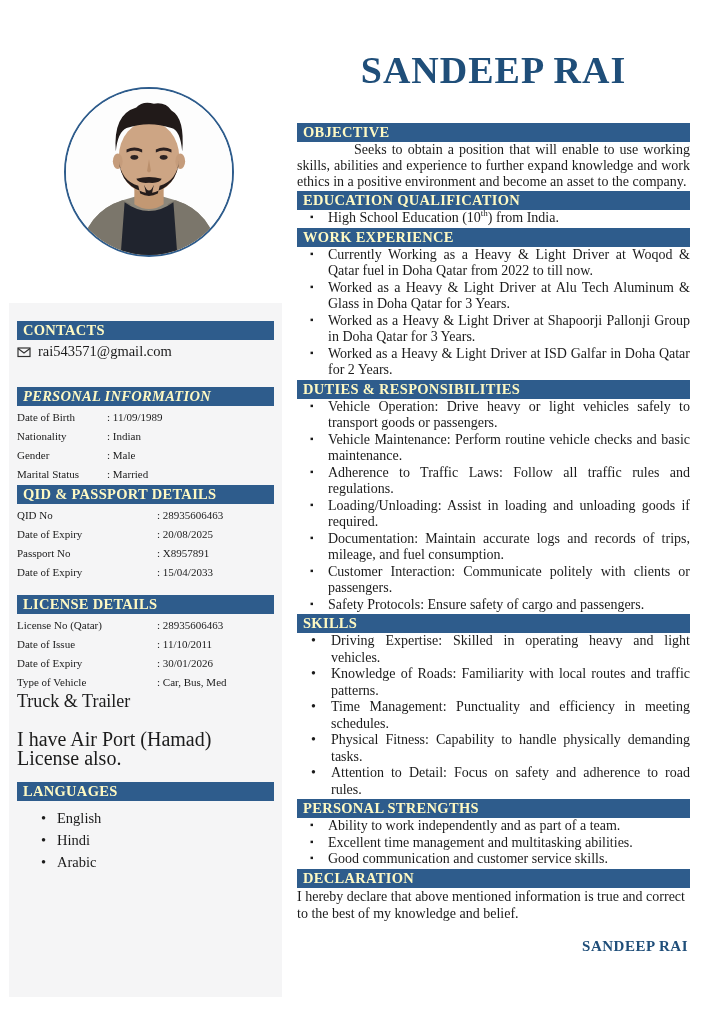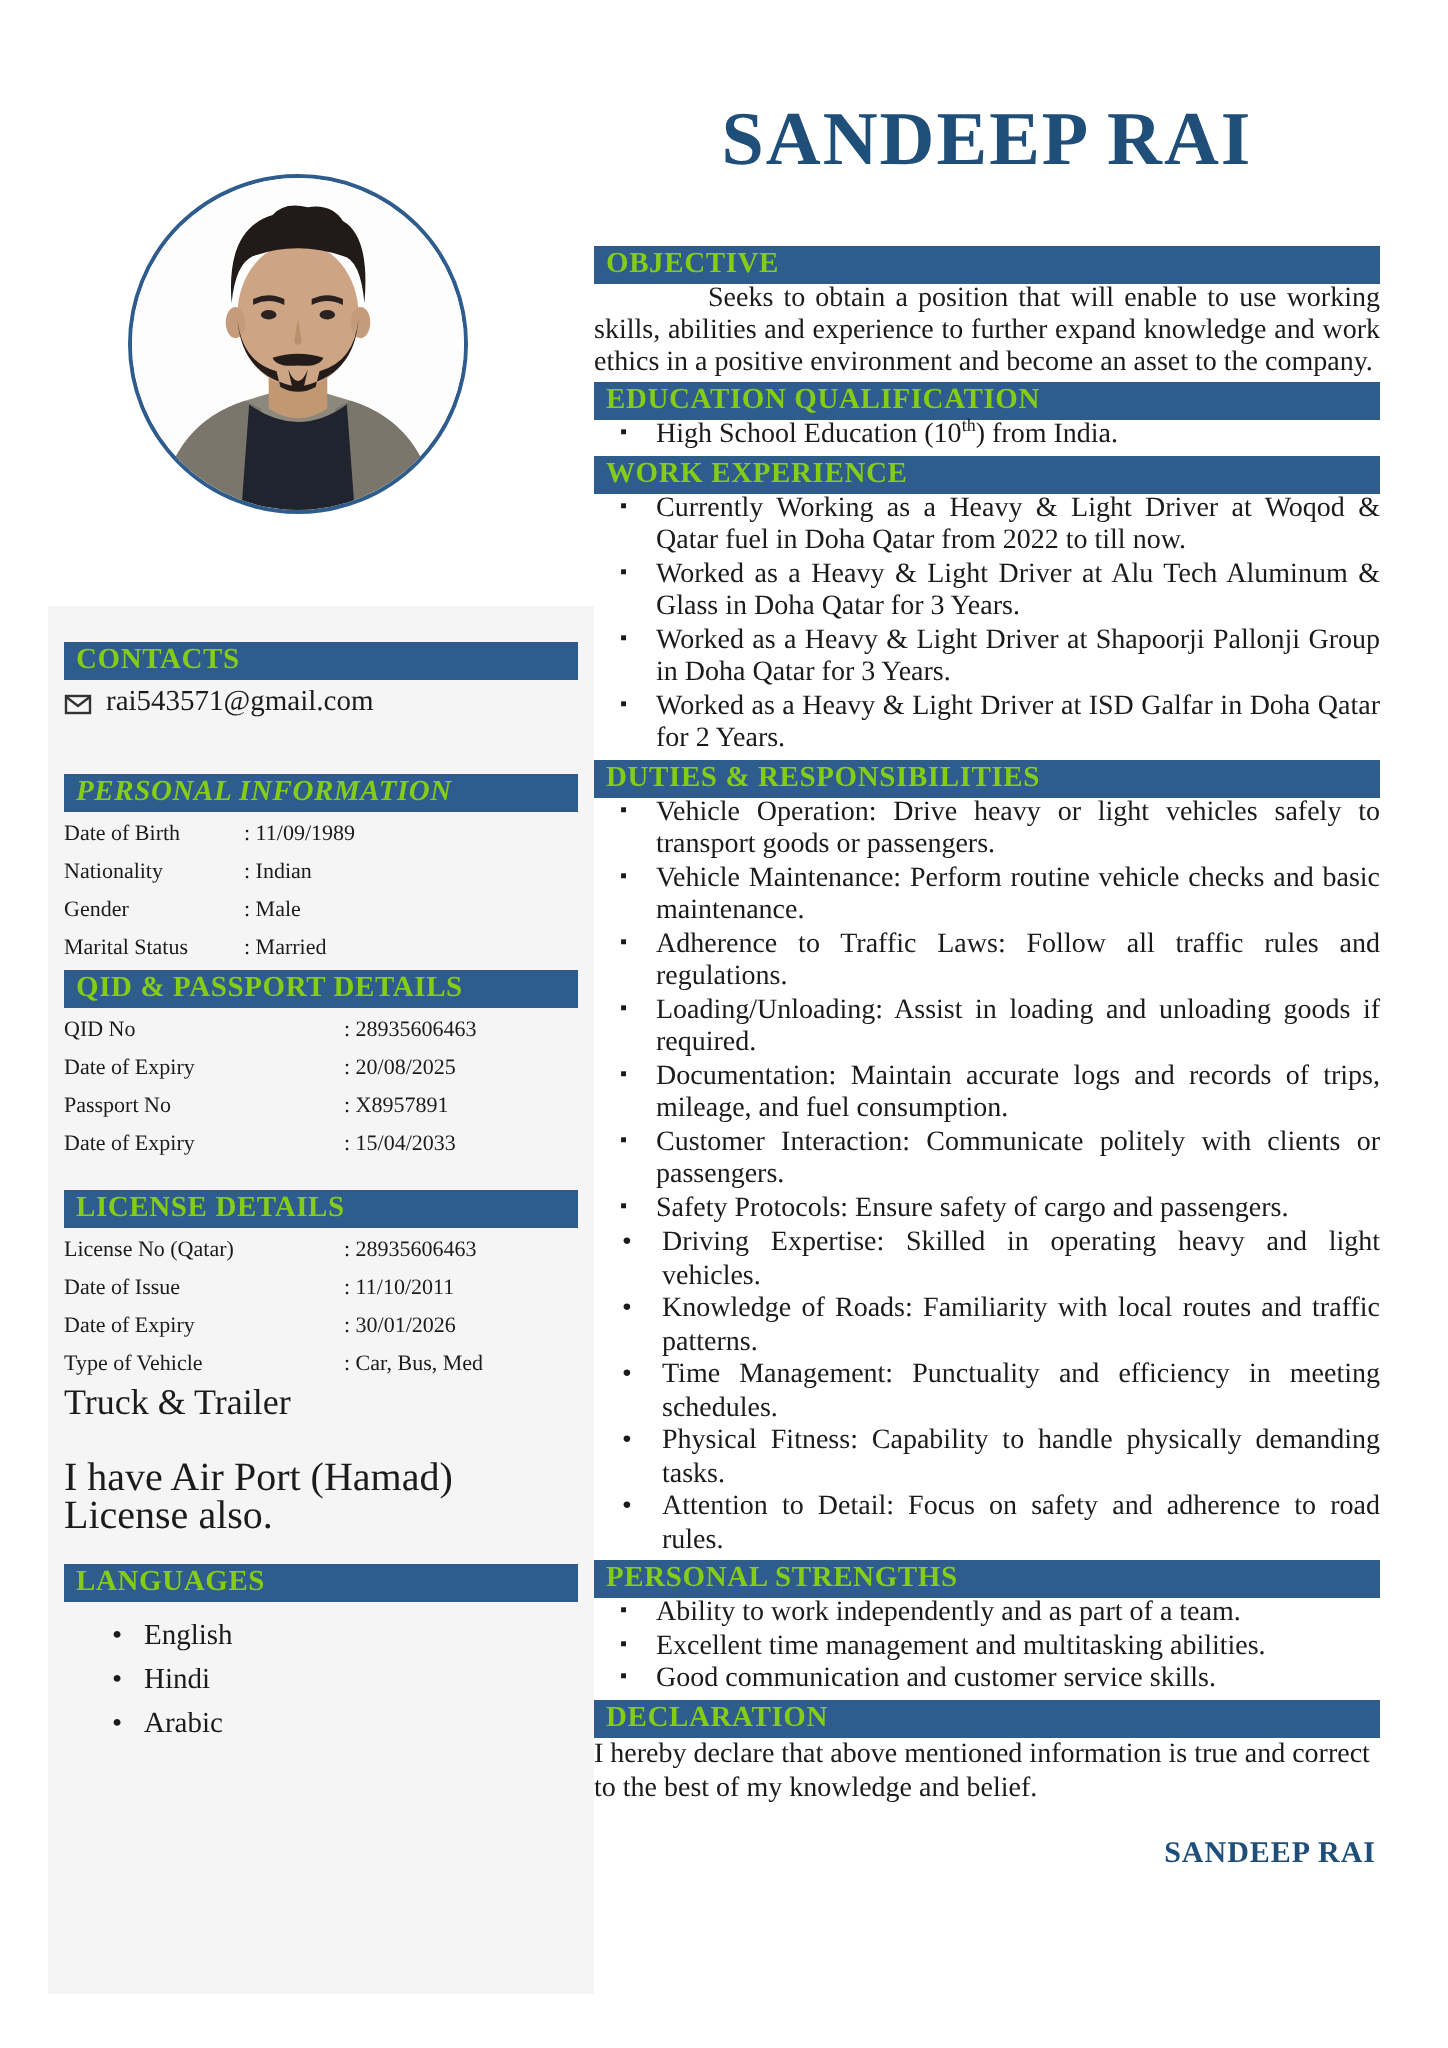--- a/index.html
+++ b/index.html
@@ -15,25 +15,25 @@
   }
   
   .photo{
     position:absolute;left:64px;top:87px;width:170px;height:170px;
     border:2px solid #2e5c8c;border-radius:50%;overflow:hidden;background:#fdfdfd;
     box-sizing:border-box;
   }
   .photo svg{display:block;width:100%;height:100%;}
   
   .left-panel{
-    position:absolute;left:24px;top:303px;width:273px;height:694px;
+    position:absolute;left:9px;top:303px;width:273px;height:694px;
     background:#f5f5f6;box-sizing:border-box;padding:8px 8px 0 8px;
   }
   .bar{
-    background:#2e5c8c;color:#84cc16;font-weight:bold;
+    background:#2e5c8c;color:#fef9c3;font-weight:bold;
     font-size:14.5px;line-height:19px;height:19px;
     padding:0 4px 0 6px;letter-spacing:.3px;box-sizing:border-box;
     white-space:nowrap;overflow:hidden;
   }
   .lp-bar-contacts{margin-top:10px;}
   .contact-row{display:flex;align-items:center;font-size:14.5px;line-height:19px;}
   .contact-row.first{margin-top:16px;}
   .contact-row.second{margin-top:2px;}
   .contact-row .cicon{width:14px;height:14px;margin-right:7px;flex:0 0 auto;}
   .kv-grid{font-size:11px;line-height:19px;margin-top:2px;}
@@ -242,20 +242,21 @@
         <li>Vehicle Maintenance: Perform routine vehicle checks and basic maintenance.</li>
         <li>Adherence to Traffic Laws: Follow all traffic rules and regulations.</li>
         <li>Loading/Unloading: Assist in loading and unloading goods if required.</li>
         <li>Documentation: Maintain accurate logs and records of trips, mileage, and fuel consumption.</li>
         <li>Customer Interaction: Communicate politely with clients or passengers.</li>
         <li>Safety Protocols: Ensure safety of cargo and passengers.</li>
       </ul>
   </div>
 
   <div class="sec">
+    <div class="bar">SKILLS</div>
     <ul class="r-list round">
 
     <li>Driving Expertise: Skilled in operating heavy and light vehicles.</li>
         <li>Knowledge of Roads: Familiarity with local routes and traffic patterns.</li>
         <li>Time Management: Punctuality and efficiency in meeting schedules.</li>
         <li>Physical Fitness: Capability to handle physically demanding tasks.</li>
         <li>Attention to Detail: Focus on safety and adherence to road rules.</li>
       </ul>
   </div>
 

